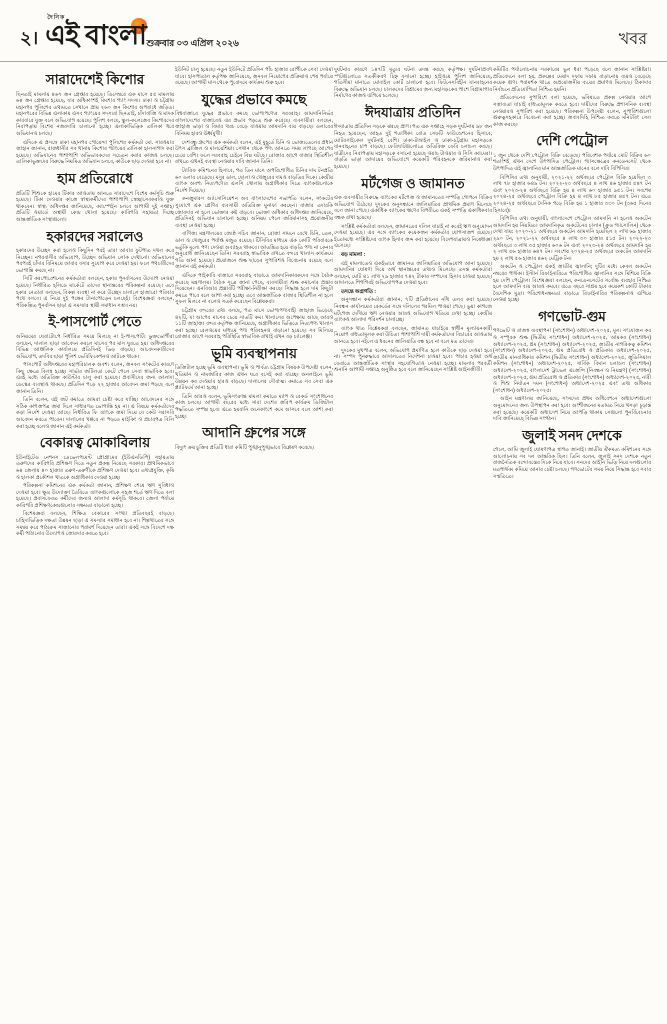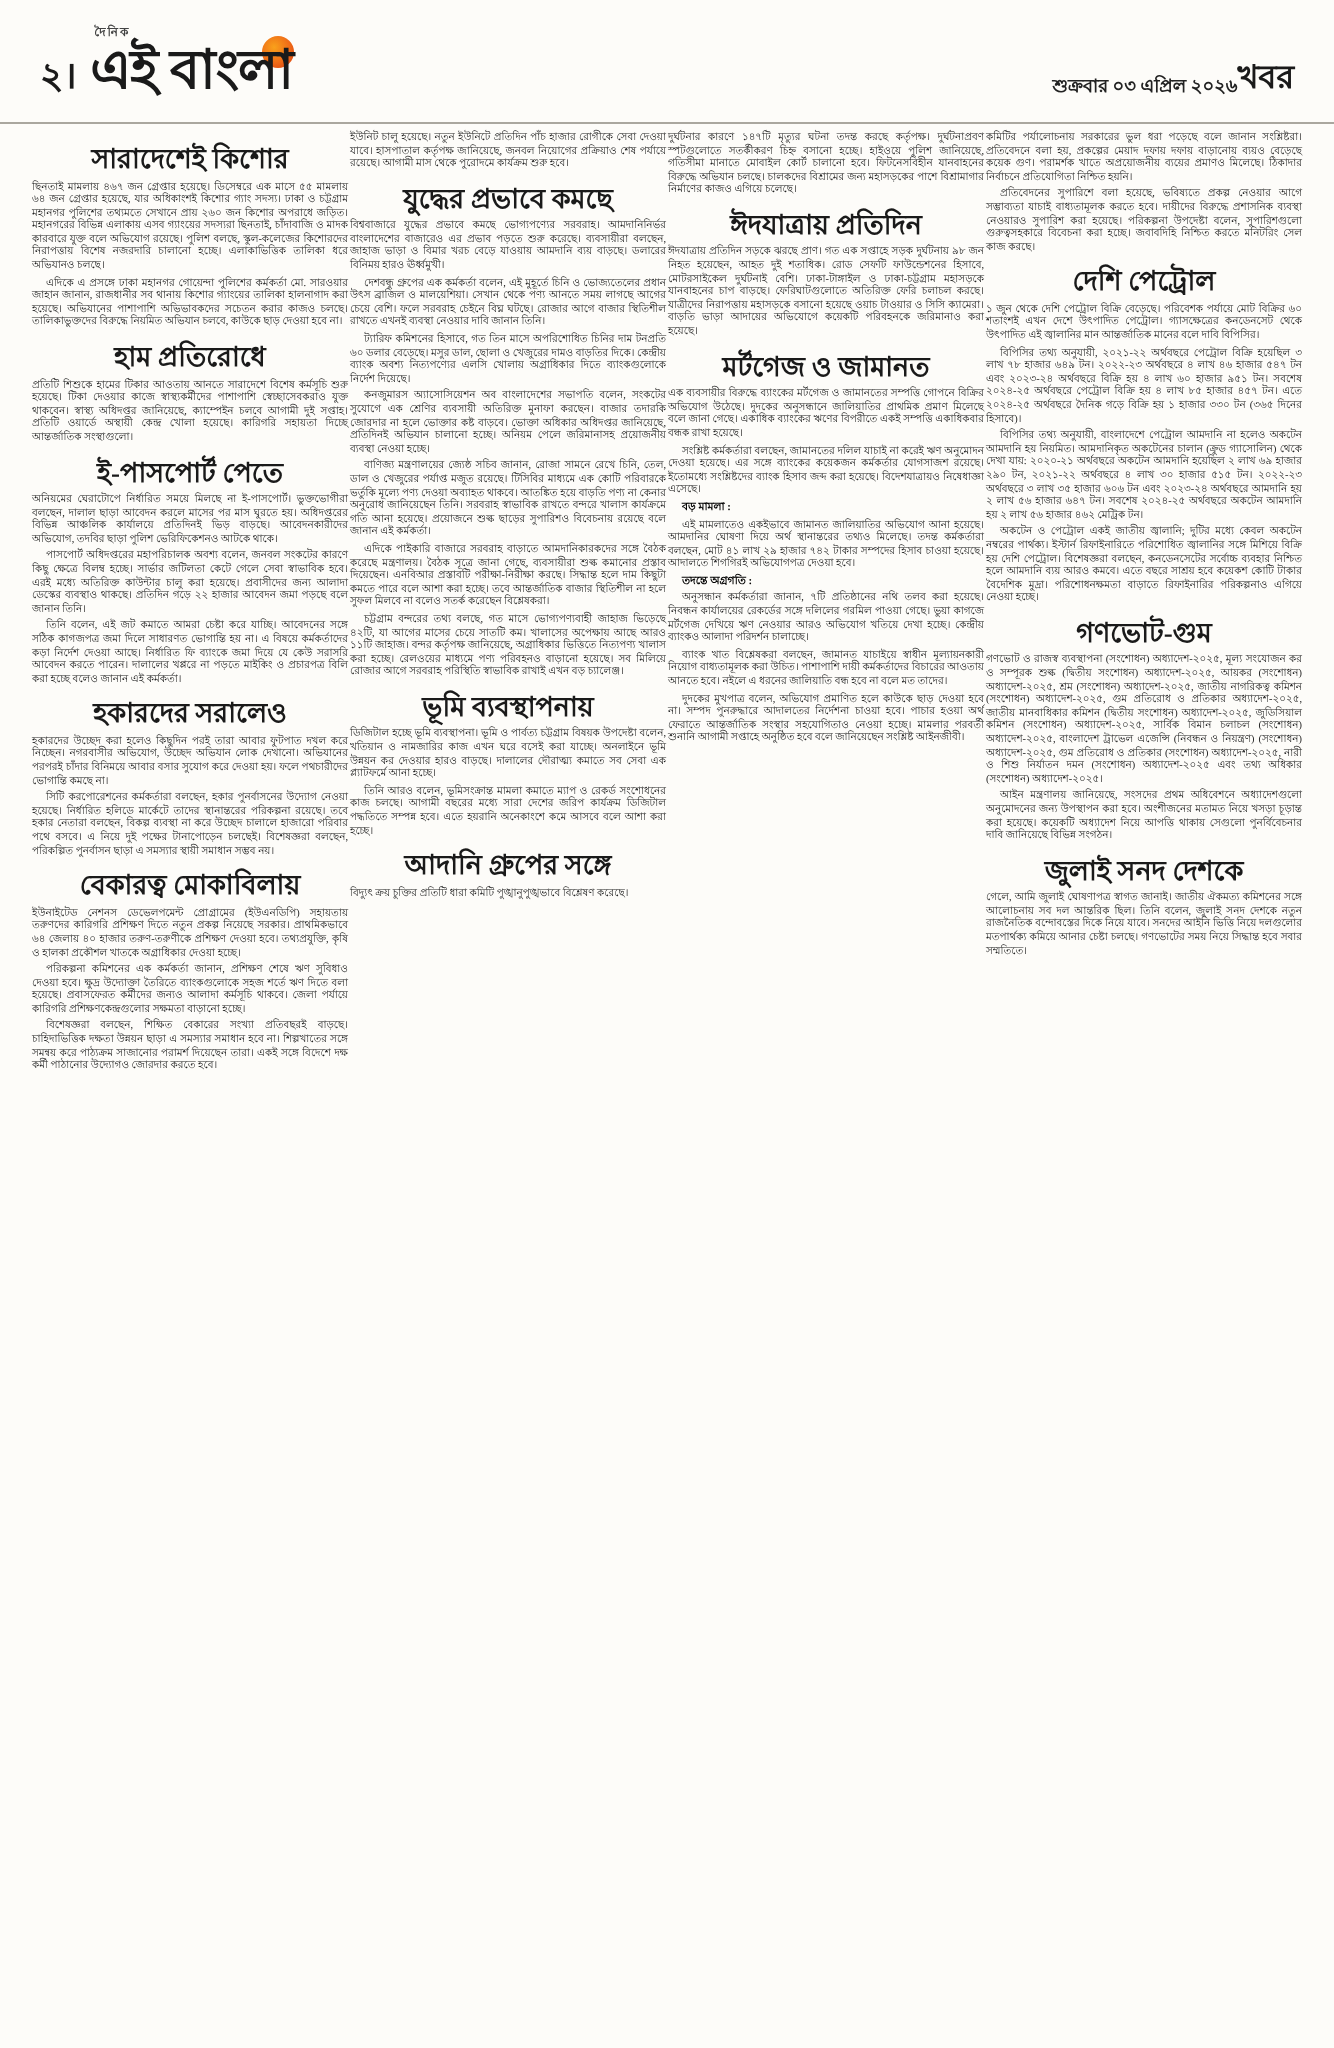--- a/index.html
+++ b/index.html
@@ -18,22 +18,22 @@
   .logo{position:relative;font-size:27px;font-weight:800;letter-spacing:-0.5px;line-height:1;padding-top:6px;text-align:center;}
   .logo .logo-text{position:relative;z-index:1;}
   .logo .tagline{
     position:absolute;top:-2px;left:2px;font-size:6px;font-weight:bold;color:#444;z-index:2;letter-spacing:1px;
   }
   .sun{
     position:absolute;z-index:0;width:16px;height:16px;border-radius:50%;
     background:radial-gradient(circle at 38% 35%, #f9a11b 0%, #ef6a17 55%, #d8390e 100%);
     top:2px;left:86px;
   }
-  .issue-date{flex:1;text-align:right;font-size:9px;font-weight:bold;color:#222;padding-bottom:4px;}
-  .section-label{font-size:16px;font-weight:bold;padding-bottom:2px;}
+  .issue-date{flex:1;text-align:left;font-size:9px;font-weight:bold;color:#222;padding-bottom:4px;}
+  .section-label{font-size:16px;font-weight:normal;padding-bottom:2px;}
   
   .cols{display:flex;gap:1px;padding:4px 16px 0 16px;height:952px;overflow:hidden;}
   .col{flex:1 1 0;min-width:0;}
   .article{margin:0 0 4px 0;}
   .article h2{
     font-size:13.5px;font-weight:bold;text-align:center;margin:6px 0 3px 0;line-height:1.15;
     font-family:"Liberation Serif", serif;
   }
   .article p{
     font-size:5.2px;line-height:6.6px;margin:0 0 2px 0;text-align:justify;
@@ -66,29 +66,29 @@
       <article class="article">
         <h2>সারাদেশেই কিশোর</h2>
         <p>ছিনতাই মামলায় ৪৬৭ জন গ্রেপ্তার হয়েছে। ডিসেম্বরে এক মাসে ৫৫ মামলায় ৬৪ জন গ্রেপ্তার হয়েছে, যার অধিকাংশই কিশোর গ্যাং সদস্য। ঢাকা ও চট্টগ্রাম মহানগর পুলিশের তথ্যমতে সেখানে প্রায় ২৬০ জন কিশোর অপরাধে জড়িত। মহানগরের বিভিন্ন এলাকায় এসব গ্যাংয়ের সদস্যরা ছিনতাই, চাঁদাবাজি ও মাদক কারবারে যুক্ত বলে অভিযোগ রয়েছে। পুলিশ বলছে, স্কুল-কলেজের কিশোরদের নিরাপত্তায় বিশেষ নজরদারি চালানো হচ্ছে। এলাকাভিত্তিক তালিকা ধরে অভিযানও চলছে।</p>
         <p>এদিকে এ প্রসঙ্গে ঢাকা মহানগর গোয়েন্দা পুলিশের কর্মকর্তা মো. সারওয়ার জাহান জানান, রাজধানীর সব থানায় কিশোর গ্যাংয়ের তালিকা হালনাগাদ করা হয়েছে। অভিযানের পাশাপাশি অভিভাবকদের সচেতন করার কাজও চলছে। তালিকাভুক্তদের বিরুদ্ধে নিয়মিত অভিযান চলবে, কাউকে ছাড় দেওয়া হবে না।</p>
       </article>
       <article class="article">
         <h2>হাম প্রতিরোধে</h2>
         <p>প্রতিটি শিশুকে হামের টিকার আওতায় আনতে সারাদেশে বিশেষ কর্মসূচি শুরু হয়েছে। টিকা দেওয়ার কাজে স্বাস্থ্যকর্মীদের পাশাপাশি স্বেচ্ছাসেবকরাও যুক্ত থাকবেন। স্বাস্থ্য অধিদপ্তর জানিয়েছে, ক্যাম্পেইন চলবে আগামী দুই সপ্তাহ। প্রতিটি ওয়ার্ডে অস্থায়ী কেন্দ্র খোলা হয়েছে। কারিগরি সহায়তা দিচ্ছে আন্তর্জাতিক সংস্থাগুলো।</p>
       </article>
       <article class="article">
+        <h2>হকারদের সরালেও</h2>
+        <p>হকারদের উচ্ছেদ করা হলেও কিছুদিন পরই তারা আবার ফুটপাত দখল করে নিচ্ছেন। নগরবাসীর অভিযোগ, উচ্ছেদ অভিযান লোক দেখানো। অভিযানের পরপরই চাঁদার বিনিময়ে আবার বসার সুযোগ করে দেওয়া হয়। ফলে পথচারীদের ভোগান্তি কমছে না।</p>
+        <p>সিটি করপোরেশনের কর্মকর্তারা বলছেন, হকার পুনর্বাসনের উদ্যোগ নেওয়া হয়েছে। নির্ধারিত হলিডে মার্কেটে তাদের স্থানান্তরের পরিকল্পনা রয়েছে। তবে হকার নেতারা বলছেন, বিকল্প ব্যবস্থা না করে উচ্ছেদ চালালে হাজারো পরিবার পথে বসবে। এ নিয়ে দুই পক্ষের টানাপোড়েন চলছেই। বিশেষজ্ঞরা বলছেন, পরিকল্পিত পুনর্বাসন ছাড়া এ সমস্যার স্থায়ী সমাধান সম্ভব নয়।</p>
+      </article>
+      <article class="article">
         <h2>ই-পাসপোর্ট পেতে</h2>
         <p>অনিয়মের ঘেরাটোপে নির্ধারিত সময়ে মিলছে না ই-পাসপোর্ট। ভুক্তভোগীরা বলছেন, দালাল ছাড়া আবেদন করলে মাসের পর মাস ঘুরতে হয়। অধিদপ্তরের বিভিন্ন আঞ্চলিক কার্যালয়ে প্রতিদিনই ভিড় বাড়ছে। আবেদনকারীদের অভিযোগ, তদবির ছাড়া পুলিশ ভেরিফিকেশনও আটকে থাকে।</p>
         <p>পাসপোর্ট অধিদপ্তরের মহাপরিচালক অবশ্য বলেন, জনবল সংকটের কারণে কিছু ক্ষেত্রে বিলম্ব হচ্ছে। সার্ভার জটিলতা কেটে গেলে সেবা স্বাভাবিক হবে। এরই মধ্যে অতিরিক্ত কাউন্টার চালু করা হয়েছে। প্রবাসীদের জন্য আলাদা ডেস্কের ব্যবস্থাও থাকছে। প্রতিদিন গড়ে ২২ হাজার আবেদন জমা পড়ছে বলে জানান তিনি।</p>
         <p>তিনি বলেন, এই জট কমাতে আমরা চেষ্টা করে যাচ্ছি। আবেদনের সঙ্গে সঠিক কাগজপত্র জমা দিলে সাধারণত ভোগান্তি হয় না। এ বিষয়ে কর্মকর্তাদের কড়া নির্দেশ দেওয়া আছে। নির্ধারিত ফি ব্যাংকে জমা দিয়ে যে কেউ সরাসরি আবেদন করতে পারেন। দালালের খপ্পরে না পড়তে মাইকিং ও প্রচারপত্র বিলি করা হচ্ছে বলেও জানান এই কর্মকর্তা।</p>
-      </article>
-      <article class="article">
-        <h2>হকারদের সরালেও</h2>
-        <p>হকারদের উচ্ছেদ করা হলেও কিছুদিন পরই তারা আবার ফুটপাত দখল করে নিচ্ছেন। নগরবাসীর অভিযোগ, উচ্ছেদ অভিযান লোক দেখানো। অভিযানের পরপরই চাঁদার বিনিময়ে আবার বসার সুযোগ করে দেওয়া হয়। ফলে পথচারীদের ভোগান্তি কমছে না।</p>
-        <p>সিটি করপোরেশনের কর্মকর্তারা বলছেন, হকার পুনর্বাসনের উদ্যোগ নেওয়া হয়েছে। নির্ধারিত হলিডে মার্কেটে তাদের স্থানান্তরের পরিকল্পনা রয়েছে। তবে হকার নেতারা বলছেন, বিকল্প ব্যবস্থা না করে উচ্ছেদ চালালে হাজারো পরিবার পথে বসবে। এ নিয়ে দুই পক্ষের টানাপোড়েন চলছেই। বিশেষজ্ঞরা বলছেন, পরিকল্পিত পুনর্বাসন ছাড়া এ সমস্যার স্থায়ী সমাধান সম্ভব নয়।</p>
       </article>
       <article class="article">
         <h2>বেকারত্ব মোকাবিলায়</h2>
         <p>ইউনাইটেড নেশনস ডেভেলপমেন্ট প্রোগ্রামের (ইউএনডিপি) সহায়তায় তরুণদের কারিগরি প্রশিক্ষণ দিতে নতুন প্রকল্প নিয়েছে সরকার। প্রাথমিকভাবে ৬৪ জেলায় ৪০ হাজার তরুণ-তরুণীকে প্রশিক্ষণ দেওয়া হবে। তথ্যপ্রযুক্তি, কৃষি ও হালকা প্রকৌশল খাতকে অগ্রাধিকার দেওয়া হচ্ছে।</p>
         <p>পরিকল্পনা কমিশনের এক কর্মকর্তা জানান, প্রশিক্ষণ শেষে ঋণ সুবিধাও দেওয়া হবে। ক্ষুদ্র উদ্যোক্তা তৈরিতে ব্যাংকগুলোকে সহজ শর্তে ঋণ দিতে বলা হয়েছে। প্রবাসফেরত কর্মীদের জন্যও আলাদা কর্মসূচি থাকবে। জেলা পর্যায়ে কারিগরি প্রশিক্ষণকেন্দ্রগুলোর সক্ষমতা বাড়ানো হচ্ছে।</p>
         <p>বিশেষজ্ঞরা বলছেন, শিক্ষিত বেকারের সংখ্যা প্রতিবছরই বাড়ছে। চাহিদাভিত্তিক দক্ষতা উন্নয়ন ছাড়া এ সমস্যার সমাধান হবে না। শিল্পখাতের সঙ্গে সমন্বয় করে পাঠ্যক্রম সাজানোর পরামর্শ দিয়েছেন তারা। একই সঙ্গে বিদেশে দক্ষ কর্মী পাঠানোর উদ্যোগও জোরদার করতে হবে।</p>
       </article>
     </section>
 
     <section class="col">

